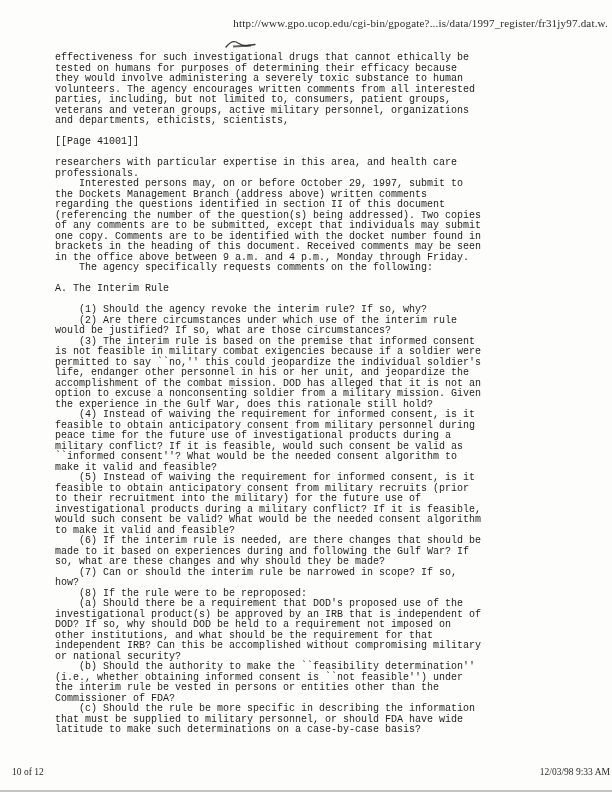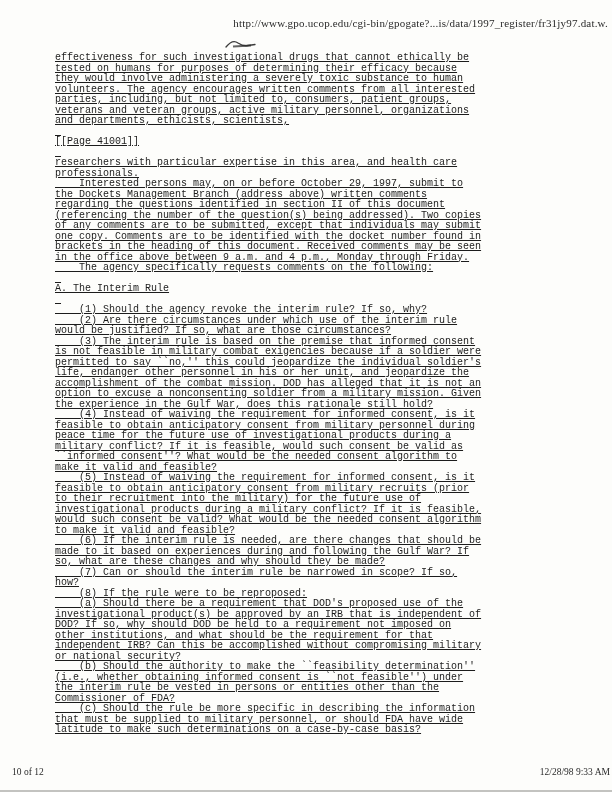--- a/index.html
+++ b/index.html
@@ -26,21 +26,20 @@
     width: 34px; height: 12px;
   }
   .doc-body {
     position: absolute;
     left: 55px; top: 53px;
     font-family: "Liberation Mono", "DejaVu Sans Mono", monospace;
     font-size: 10px;
     line-height: 10.5px;
     color: #1c1c1c;
     white-space: pre;
-    text-decoration: underline;
   }
   .doc-body .line {
     height: 10.5px;
     white-space: pre;
   }
   .footer-left {
     position: absolute;
     left: 12px; top: 767px;
     font-family: "Liberation Serif", serif;
     font-size: 9.5px;
@@ -69,15 +68,15 @@
 
 <svg class="pen-mark" viewBox="0 0 34 12" xmlns="http://www.w3.org/2000/svg">
   <path d="M2 9 C6 4, 10 2, 14 5 C17 7, 20 8.5, 24 7.5 L31 6.5" stroke="#3a3a3a" fill="none" stroke-width="1.3" stroke-linecap="round"></path>
   <path d="M9 8.6 L27 7.4" stroke="#2f2f2f" fill="none" stroke-width="2" opacity="0.75"></path>
 </svg>
 
 <div class="doc-body"><div class="line">effectiveness for such investigational drugs that cannot ethically be</div><div class="line">tested on humans for purposes of determining their efficacy because</div><div class="line">they would involve administering a severely toxic substance to human</div><div class="line">volunteers. The agency encourages written comments from all interested</div><div class="line">parties, including, but not limited to, consumers, patient groups,</div><div class="line">veterans and veteran groups, active military personnel, organizations</div><div class="line">and departments, ethicists, scientists,</div><div class="line">&nbsp;</div><div class="line">[[Page 41001]]</div><div class="line">&nbsp;</div><div class="line">researchers with particular expertise in this area, and health care</div><div class="line">professionals.</div><div class="line">    Interested persons may, on or before October 29, 1997, submit to</div><div class="line">the Dockets Management Branch (address above) written comments</div><div class="line">regarding the questions identified in section II of this document</div><div class="line">(referencing the number of the question(s) being addressed). Two copies</div><div class="line">of any comments are to be submitted, except that individuals may submit</div><div class="line">one copy. Comments are to be identified with the docket number found in</div><div class="line">brackets in the heading of this document. Received comments may be seen</div><div class="line">in the office above between 9 a.m. and 4 p.m., Monday through Friday.</div><div class="line">    The agency specifically requests comments on the following:</div><div class="line">&nbsp;</div><div class="line">A. The Interim Rule</div><div class="line">&nbsp;</div><div class="line">    (1) Should the agency revoke the interim rule? If so, why?</div><div class="line">    (2) Are there circumstances under which use of the interim rule</div><div class="line">would be justified? If so, what are those circumstances?</div><div class="line">    (3) The interim rule is based on the premise that informed consent</div><div class="line">is not feasible in military combat exigencies because if a soldier were</div><div class="line">permitted to say ``no,'' this could jeopardize the individual soldier's</div><div class="line">life, endanger other personnel in his or her unit, and jeopardize the</div><div class="line">accomplishment of the combat mission. DOD has alleged that it is not an</div><div class="line">option to excuse a nonconsenting soldier from a military mission. Given</div><div class="line">the experience in the Gulf War, does this rationale still hold?</div><div class="line">    (4) Instead of waiving the requirement for informed consent, is it</div><div class="line">feasible to obtain anticipatory consent from military personnel during</div><div class="line">peace time for the future use of investigational products during a</div><div class="line">military conflict? If it is feasible, would such consent be valid as</div><div class="line">``informed consent''? What would be the needed consent algorithm to</div><div class="line">make it valid and feasible?</div><div class="line">    (5) Instead of waiving the requirement for informed consent, is it</div><div class="line">feasible to obtain anticipatory consent from military recruits (prior</div><div class="line">to their recruitment into the military) for the future use of</div><div class="line">investigational products during a military conflict? If it is feasible,</div><div class="line">would such consent be valid? What would be the needed consent algorithm</div><div class="line">to make it valid and feasible?</div><div class="line">    (6) If the interim rule is needed, are there changes that should be</div><div class="line">made to it based on experiences during and following the Gulf War? If</div><div class="line">so, what are these changes and why should they be made?</div><div class="line">    (7) Can or should the interim rule be narrowed in scope? If so,</div><div class="line">how?</div><div class="line">    (8) If the rule were to be reproposed:</div><div class="line">    (a) Should there be a requirement that DOD's proposed use of the</div><div class="line">investigational product(s) be approved by an IRB that is independent of</div><div class="line">DOD? If so, why should DOD be held to a requirement not imposed on</div><div class="line">other institutions, and what should be the requirement for that</div><div class="line">independent IRB? Can this be accomplished without compromising military</div><div class="line">or national security?</div><div class="line">    (b) Should the authority to make the ``feasibility determination''</div><div class="line">(i.e., whether obtaining informed consent is ``not feasible'') under</div><div class="line">the interim rule be vested in persons or entities other than the</div><div class="line">Commissioner of FDA?</div><div class="line">    (c) Should the rule be more specific in describing the information</div><div class="line">that must be supplied to military personnel, or should FDA have wide</div><div class="line">latitude to make such determinations on a case-by-case basis?</div></div>
 
 <div class="footer-left">10 of 12</div>
 
-<div class="footer-right">12/28/98 9:33 AM</div>
+<div class="footer-right">12/03/98 9:33 AM</div>
 
 <div class="scan-edge-bottom"></div>
 
 </body></html>

